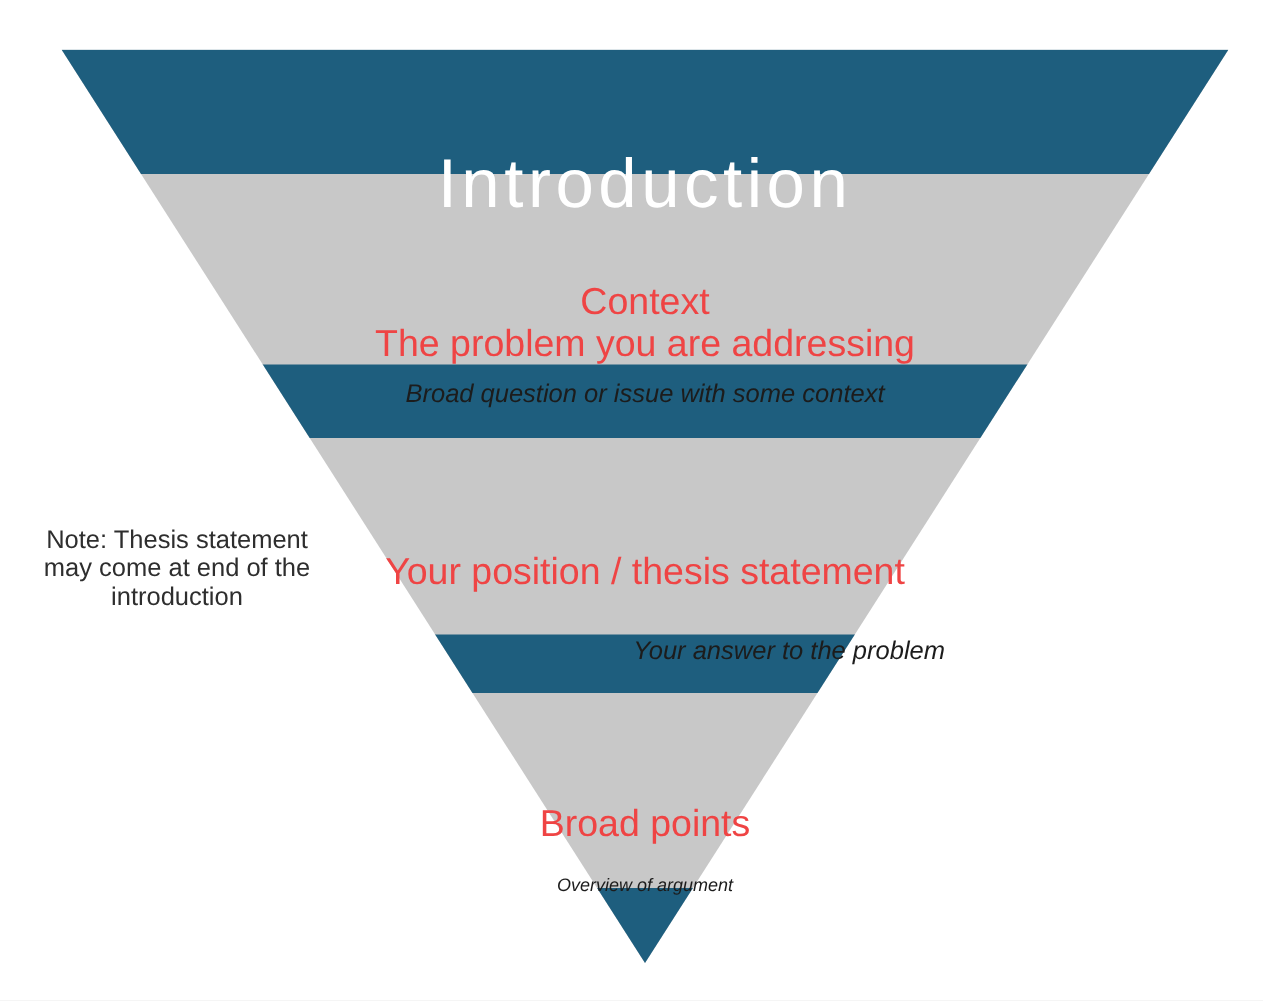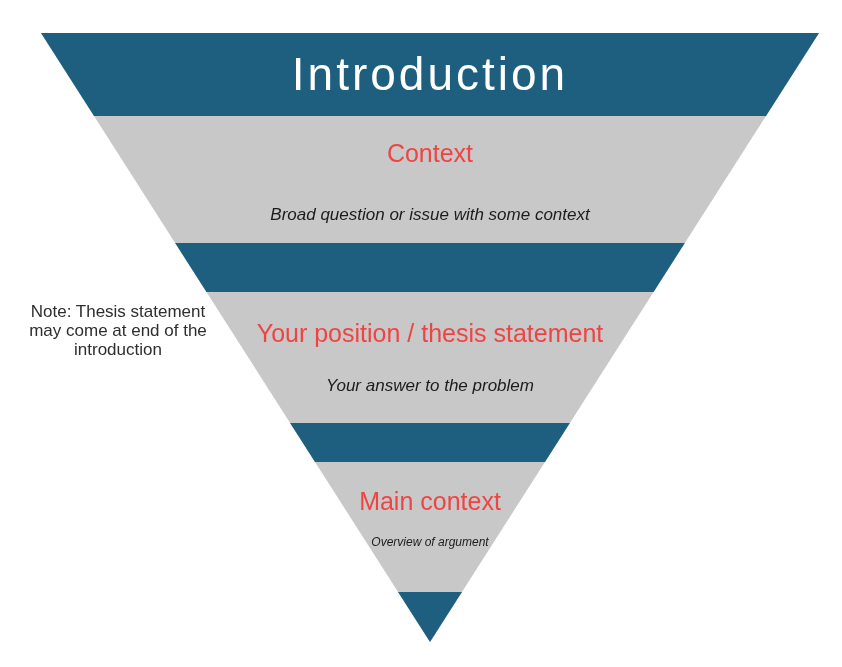--- a/index.html
+++ b/index.html
@@ -17,20 +17,21 @@
   }
   .funnel-svg {
     position: absolute;
     left: 0;
     top: 0;
   }
   .txt {
     position: absolute;
     text-align: center;
     color: #2e2e2e;
+    margin-top: 48px;
   }
   .intro-title {
     top: 50px;
     left: 230px;
     width: 400px;
     font-size: 46px;
     line-height: 48px;
     font-weight: 300;
     letter-spacing: 3px;
     color: #ffffff;
@@ -59,20 +60,21 @@
   }
   .position-heading {
     top: 319px;
     left: 230px;
     width: 400px;
   }
   .position-detail {
     top: 376px;
     left: 230px;
     width: 400px;
+    text-align: right;
   }
   .main-heading {
     top: 487px;
     left: 280px;
     width: 300px;
   }
   .main-detail {
     top: 534px;
     left: 365px;
     width: 130px;
@@ -105,29 +107,30 @@
       <rect x="0" y="243" width="842" height="49" fill="#1E5E7E"></rect>
       <rect x="0" y="423" width="842" height="39" fill="#1E5E7E"></rect>
       <rect x="0" y="592" width="842" height="50" fill="#1E5E7E"></rect>
     </g>
   </svg>
 
   <div class="txt intro-title">Introduction</div>
 
   <div class="txt heading context-heading">
     <div>Context</div>
+    <div>The problem you are addressing</div>
   </div>
 
   <div class="txt detail context-detail">Broad question or issue with some context</div>
 
   <div class="txt heading position-heading">Your position / thesis statement</div>
 
   <div class="txt detail position-detail">Your answer to the problem</div>
 
-  <div class="txt heading main-heading">Main context</div>
+  <div class="txt heading main-heading">Broad points</div>
 
   <div class="txt detail main-detail">Overview of argument</div>
 
   <div class="txt side-note">
     <div>Note: Thesis statement</div>
     <div>may come at end of the</div>
     <div>introduction</div>
   </div>
 
 </div>

